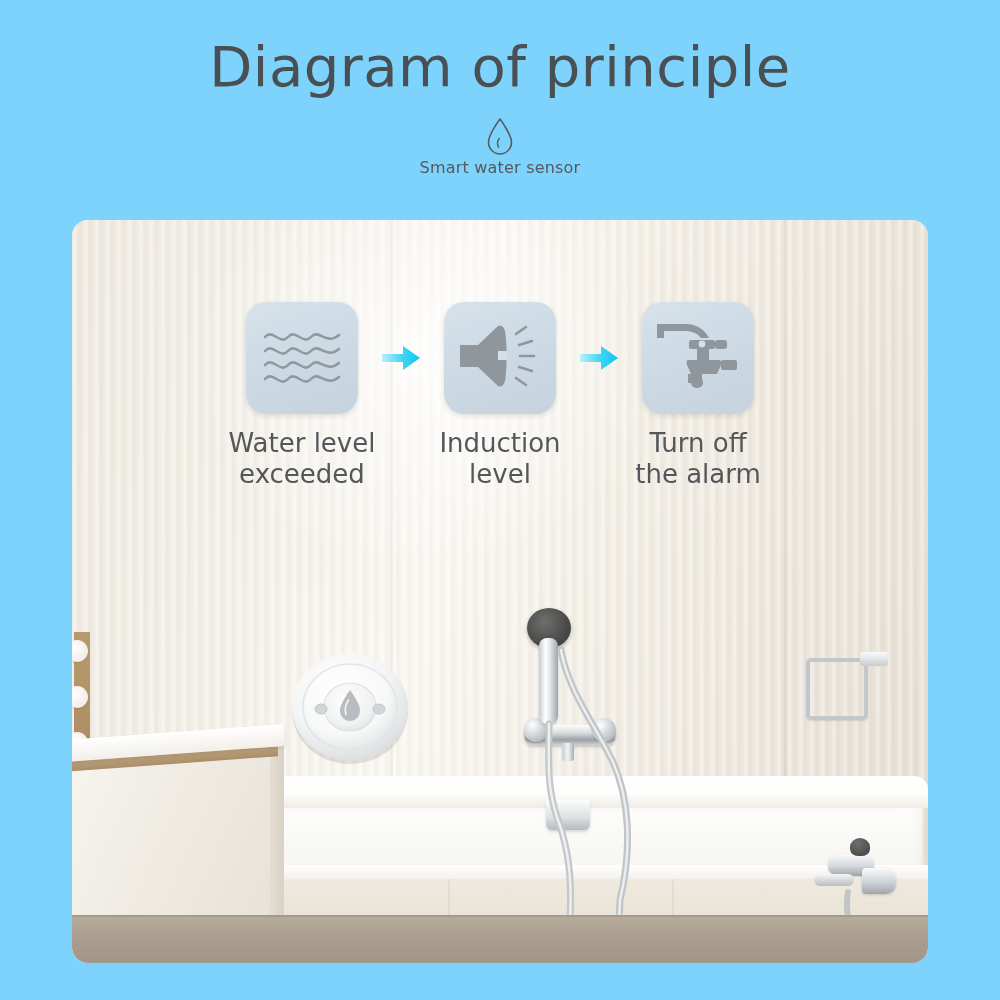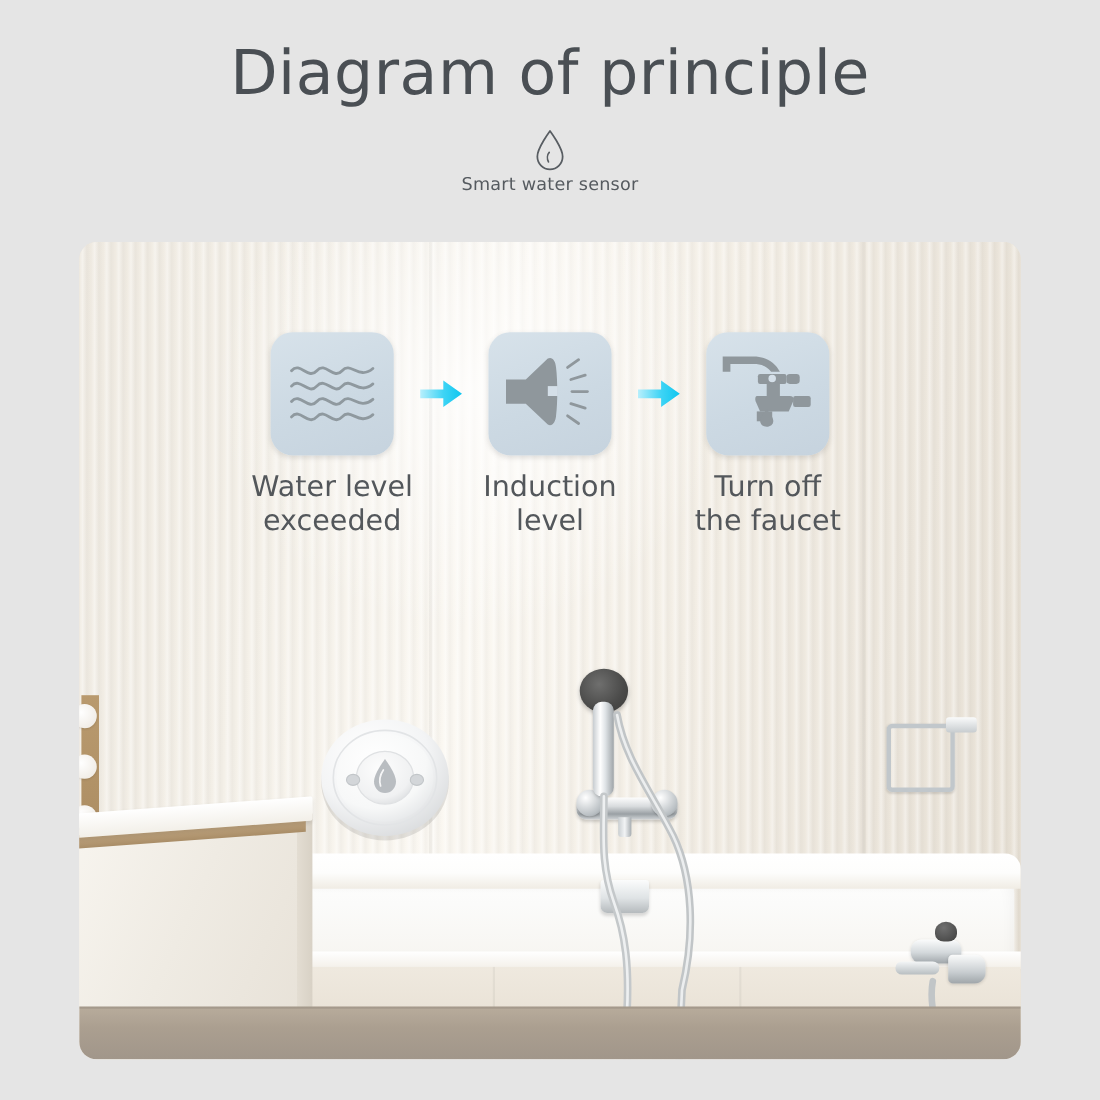--- a/index.html
+++ b/index.html
@@ -10,21 +10,21 @@
     height: 1000px;
     background: #ffffff;
     font-family: "DejaVu Sans", "Liberation Sans", sans-serif;
     overflow: hidden;
   }
 
   .page {
     position: relative;
     width: 1000px;
     height: 1000px;
-    background: #e5e5e5;
+    background: #7dd3fc;
   }
 
   
   .header {
     position: absolute;
     top: 0; left: 0;
     width: 1000px;
     text-align: center;
   }
 
@@ -562,20 +562,20 @@
                 <rect x="42" y="30" width="12" height="12"></rect>
                 <path d="M33 42 H63 C66 42 67 44 66 47 L62 56 H36 L32 47 C31 44 32 42 33 42 Z"></path>
                 <rect x="66" y="42" width="16" height="10" rx="2"></rect>
                 <rect x="33" y="56" width="14" height="9"></rect>
               </g>
               <path d="M42 66 C42 66 36 73 36 76.5 C36 79.8 38.7 82 42 82 C45.3 82 48 79.8 48 76.5 C48 73 42 66 42 66 Z" fill="#8f979c" transform="translate(0,-12)"></path>
             </svg>
           </span>
         </div>
         <div class="step-label">Turn off
-the faucet</div>
+the alarm</div>
       </div>
 
     </div>
 
   </div>
 
 </div>
 
 </body></html>

